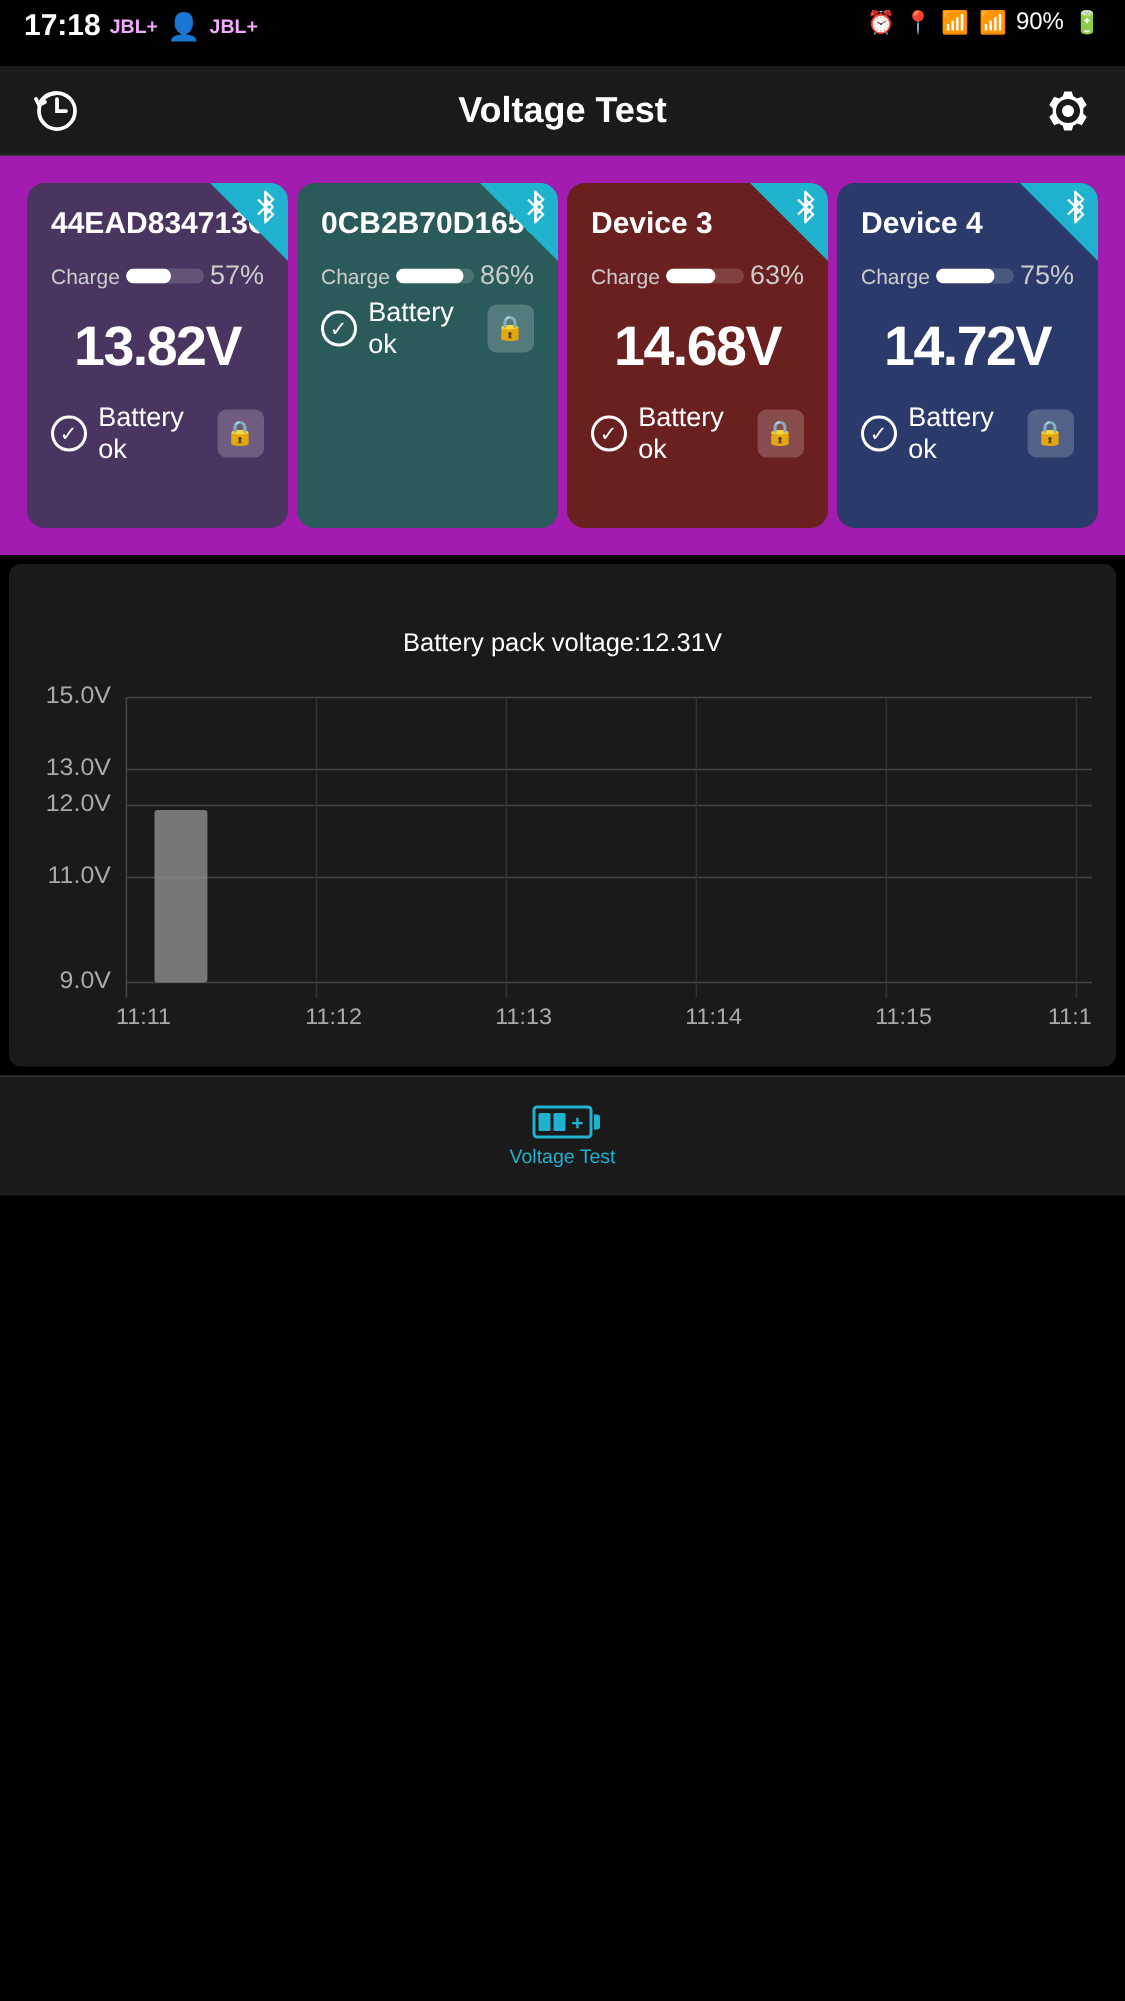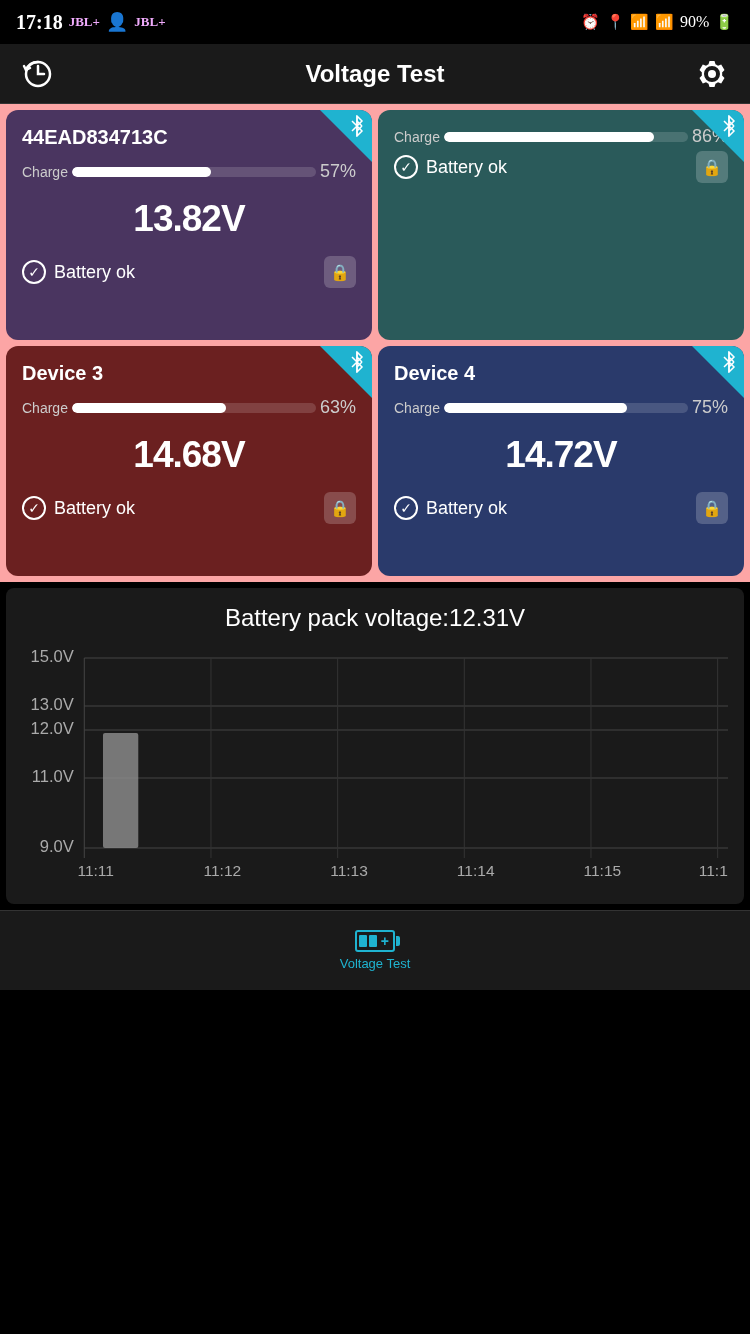--- a/index.html
+++ b/index.html
@@ -10,25 +10,24 @@
       background: #000;
       font-family: -apple-system, BlinkMacSystemFont, 'Helvetica Neue', Arial, sans-serif;
       color: #fff;
       overflow-x: hidden;
     }
 
     
     .status-bar {
       display: flex;
       justify-content: space-between;
-      align-items: center;
+      align-items: flex-start;
       background: #000;
       padding: 6px 16px;
       height: 44px;
-      font-family: Liberation Serif, serif;
     }
     .status-left {
       display: flex;
       align-items: center;
       gap: 6px;
       font-size: 20px;
       font-weight: 600;
     }
     .jbl-label {
       color: #f0abfc;
@@ -64,24 +63,24 @@
       display: flex;
       align-items: center;
       justify-content: center;
       font-size: 24px;
       color: #fff;
     }
 
     
     .device-grid {
       display: grid;
-      grid-template-columns: 1fr 1fr;
+      grid-template-columns: 1fr 1fr 1fr 1fr;
       gap: 0;
-      background: #fca5a5;
-      padding: 6px;
+      background: #a21caf;
+      padding: 18px;
       gap: 6px;
     }
 
     .device-card {
       border-radius: 12px;
       padding: 16px;
       position: relative;
       overflow: hidden;
       min-height: 230px;
     }
@@ -190,25 +189,26 @@
     }
 
     
     .chart-section {
       background: #1a1a1a;
       margin: 6px;
       border-radius: 8px;
       padding: 16px;
     }
     .chart-title {
-      font-size: 24px;
+      font-size: 17px;
       font-weight: 500;
       color: #fff;
       text-align: center;
       margin-bottom: 16px;
+      margin-top: 27px;
     }
     .chart-container {
       position: relative;
       width: 100%;
       height: 240px;
     }
     .chart-svg {
       width: 100%;
       height: 100%;
     }
@@ -348,20 +348,21 @@
       <div class="bt-corner"></div>
       <span class="bt-icon"><svg width="16" height="22" viewBox="0 0 16 22" fill="white">
           <path d="M8 1 L13 6 L8 11 L13 16 L8 21 L8 11 L3 16 L8 11 L3 6 L8 11 Z" stroke="white" stroke-width="1.5" fill="none"></path>
           <line x1="8" y1="1" x2="8" y2="21" stroke="white" stroke-width="1.5"></line>
           <line x1="8" y1="6" x2="13" y2="11" stroke="white" stroke-width="1.5"></line>
           <line x1="8" y1="16" x2="13" y2="11" stroke="white" stroke-width="1.5"></line>
           <line x1="8" y1="6" x2="3" y2="11" stroke="white" stroke-width="0.5" opacity="0"></line>
           <line x1="8" y1="16" x2="3" y2="11" stroke="white" stroke-width="0.5" opacity="0"></line>
         </svg></span>
 
+      <div class="device-name">0CB2B70D1656</div>
 
       <div class="charge-row">
         <span class="charge-label">Charge</span>
         <div class="charge-bar-container">
           <div class="charge-bar-fill" style="width:86%"></div>
         </div>
         <span class="charge-pct">86%</span>
       </div>
 
 

